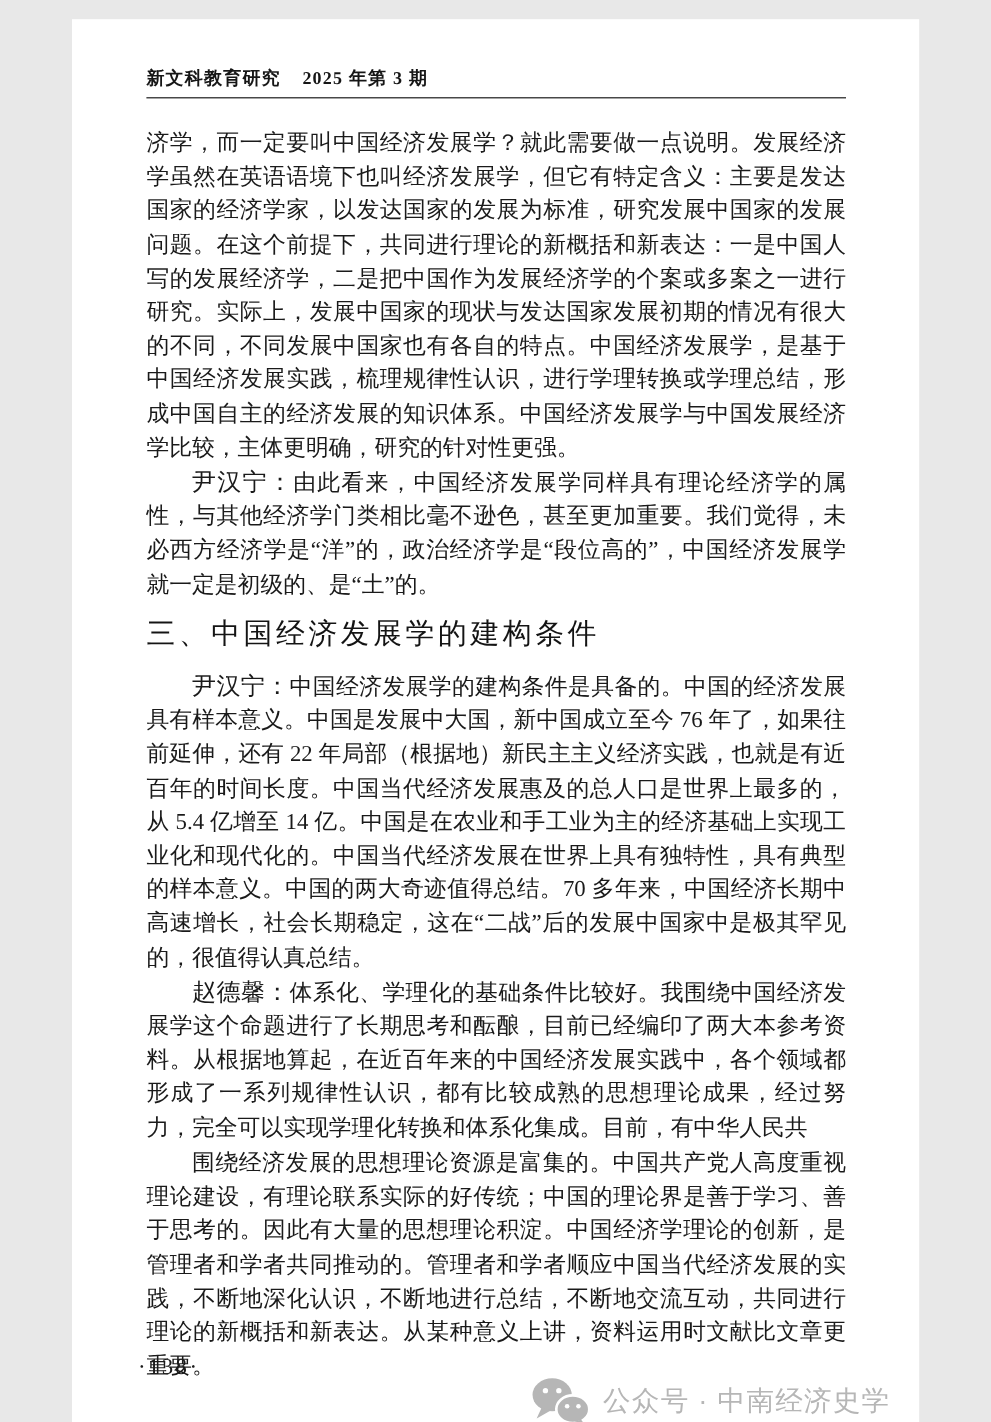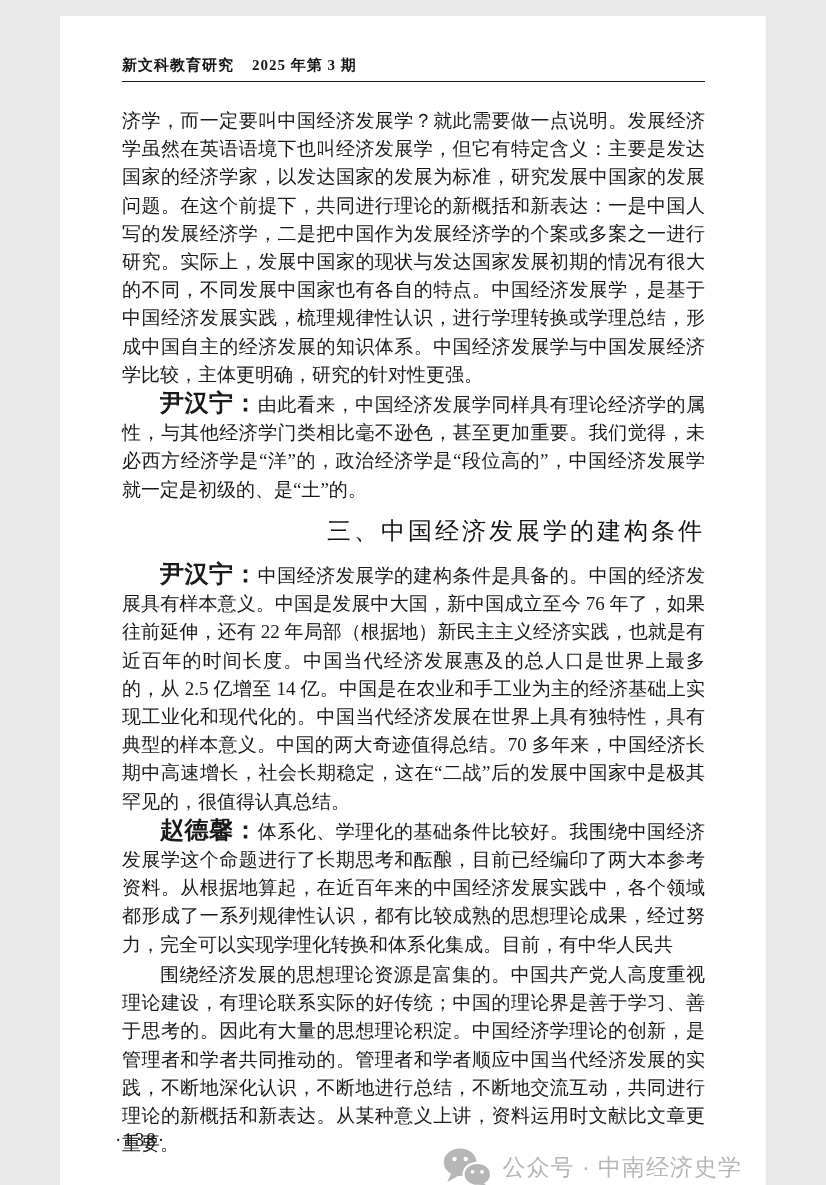--- a/index.html
+++ b/index.html
@@ -35,25 +35,25 @@
   }
   main.body-text {
     margin-top: 23px;
     font-size: 19px;
     line-height: 28.2px;
     text-align: justify;
     text-justify: inter-ideograph;
   }
   p.para { margin: 0; }
   p.para.indent { text-indent: 2em; }
-  .speaker { font-weight: bold; font-family: "Liberation Sans", "DejaVu Sans", sans-serif; font-size: 24px; }
+  .speaker { font-weight: normal; font-family: "Liberation Sans", "DejaVu Sans", sans-serif; font-size: 20px; }
   h2.section-heading {
     font-size: 24px;
     font-weight: 500;
-    text-align: right;
+    text-align: left;
     letter-spacing: 3px;
     margin: 13px 0 15px 0;
     color: #141414;
   }
   .page-number {
     position: absolute;
     left: 55px;
     top: 1113px;
     font-size: 19px;
     letter-spacing: 2px;
@@ -88,21 +88,21 @@
     </header>
 
     <main class="body-text">
 
       <p class="para"><span class="speaker"></span><span>济学，而一定要叫中国经济发展学？就此需要做一点说明。发展经济学虽然在英语语境下也叫经济发展学，但它有特定含义：主要是发达国家的经济学家，以发达国家的发展为标准，研究发展中国家的发展问题。在这个前提下，共同进行理论的新概括和新表达：一是中国人写的发展经济学，二是把中国作为发展经济学的个案或多案之一进行研究。实际上，发展中国家的现状与发达国家发展初期的情况有很大的不同，不同发展中国家也有各自的特点。中国经济发展学，是基于中国经济发展实践，梳理规律性认识，进行学理转换或学理总结，形成中国自主的经济发展的知识体系。中国经济发展学与中国发展经济学比较，主体更明确，研究的针对性更强。</span></p>
 
       <p class="para indent"><span class="speaker">尹汉宁：</span><span>由此看来，中国经济发展学同样具有理论经济学的属性，与其他经济学门类相比毫不逊色，甚至更加重要。我们觉得，未必西方经济学是“洋”的，政治经济学是“段位高的”，中国经济发展学就一定是初级的、是“土”的。</span></p>
 
       <h2 class="section-heading">三、中国经济发展学的建构条件</h2>
 
-      <p class="para indent"><span class="speaker">尹汉宁：</span><span>中国经济发展学的建构条件是具备的。中国的经济发展具有样本意义。中国是发展中大国，新中国成立至今 76 年了，如果往前延伸，还有 22 年局部（根据地）新民主主义经济实践，也就是有近百年的时间长度。中国当代经济发展惠及的总人口是世界上最多的，从 2.5 亿增至 14 亿。中国是在农业和手工业为主的经济基础上实现工业化和现代化的。中国当代经济发展在世界上具有独特性，具有典型的样本意义。中国的两大奇迹值得总结。70 多年来，中国经济长期中高速增长，社会长期稳定，这在“二战”后的发展中国家中是极其罕见的，很值得认真总结。</span></p>
+      <p class="para indent"><span class="speaker">尹汉宁：</span><span>中国经济发展学的建构条件是具备的。中国的经济发展具有样本意义。中国是发展中大国，新中国成立至今 76 年了，如果往前延伸，还有 22 年局部（根据地）新民主主义经济实践，也就是有近百年的时间长度。中国当代经济发展惠及的总人口是世界上最多的，从 5.4 亿增至 14 亿。中国是在农业和手工业为主的经济基础上实现工业化和现代化的。中国当代经济发展在世界上具有独特性，具有典型的样本意义。中国的两大奇迹值得总结。70 多年来，中国经济长期中高速增长，社会长期稳定，这在“二战”后的发展中国家中是极其罕见的，很值得认真总结。</span></p>
 
 
       <p class="para indent"><span class="speaker">赵德馨：</span><span>体系化、学理化的基础条件比较好。我围绕中国经济发展学这个命题进行了长期思考和酝酿，目前已经编印了两大本参考资料。从根据地算起，在近百年来的中国经济发展实践中，各个领域都形成了一系列规律性认识，都有比较成熟的思想理论成果，经过努力，完全可以实现学理化转换和体系化集成。目前，有中华人民共</span></p>
 
       <p class="para indent"><span class="speaker"></span><span>围绕经济发展的思想理论资源是富集的。中国共产党人高度重视理论建设，有理论联系实际的好传统；中国的理论界是善于学习、善于思考的。因此有大量的思想理论积淀。中国经济学理论的创新，是管理者和学者共同推动的。管理者和学者顺应中国当代经济发展的实践，不断地深化认识，不断地进行总结，不断地交流互动，共同进行理论的新概括和新表达。从某种意义上讲，资料运用时文献比文章更重要。</span></p>
 
     </main>
   </div>
 
   <div class="page-number">·138·</div>

